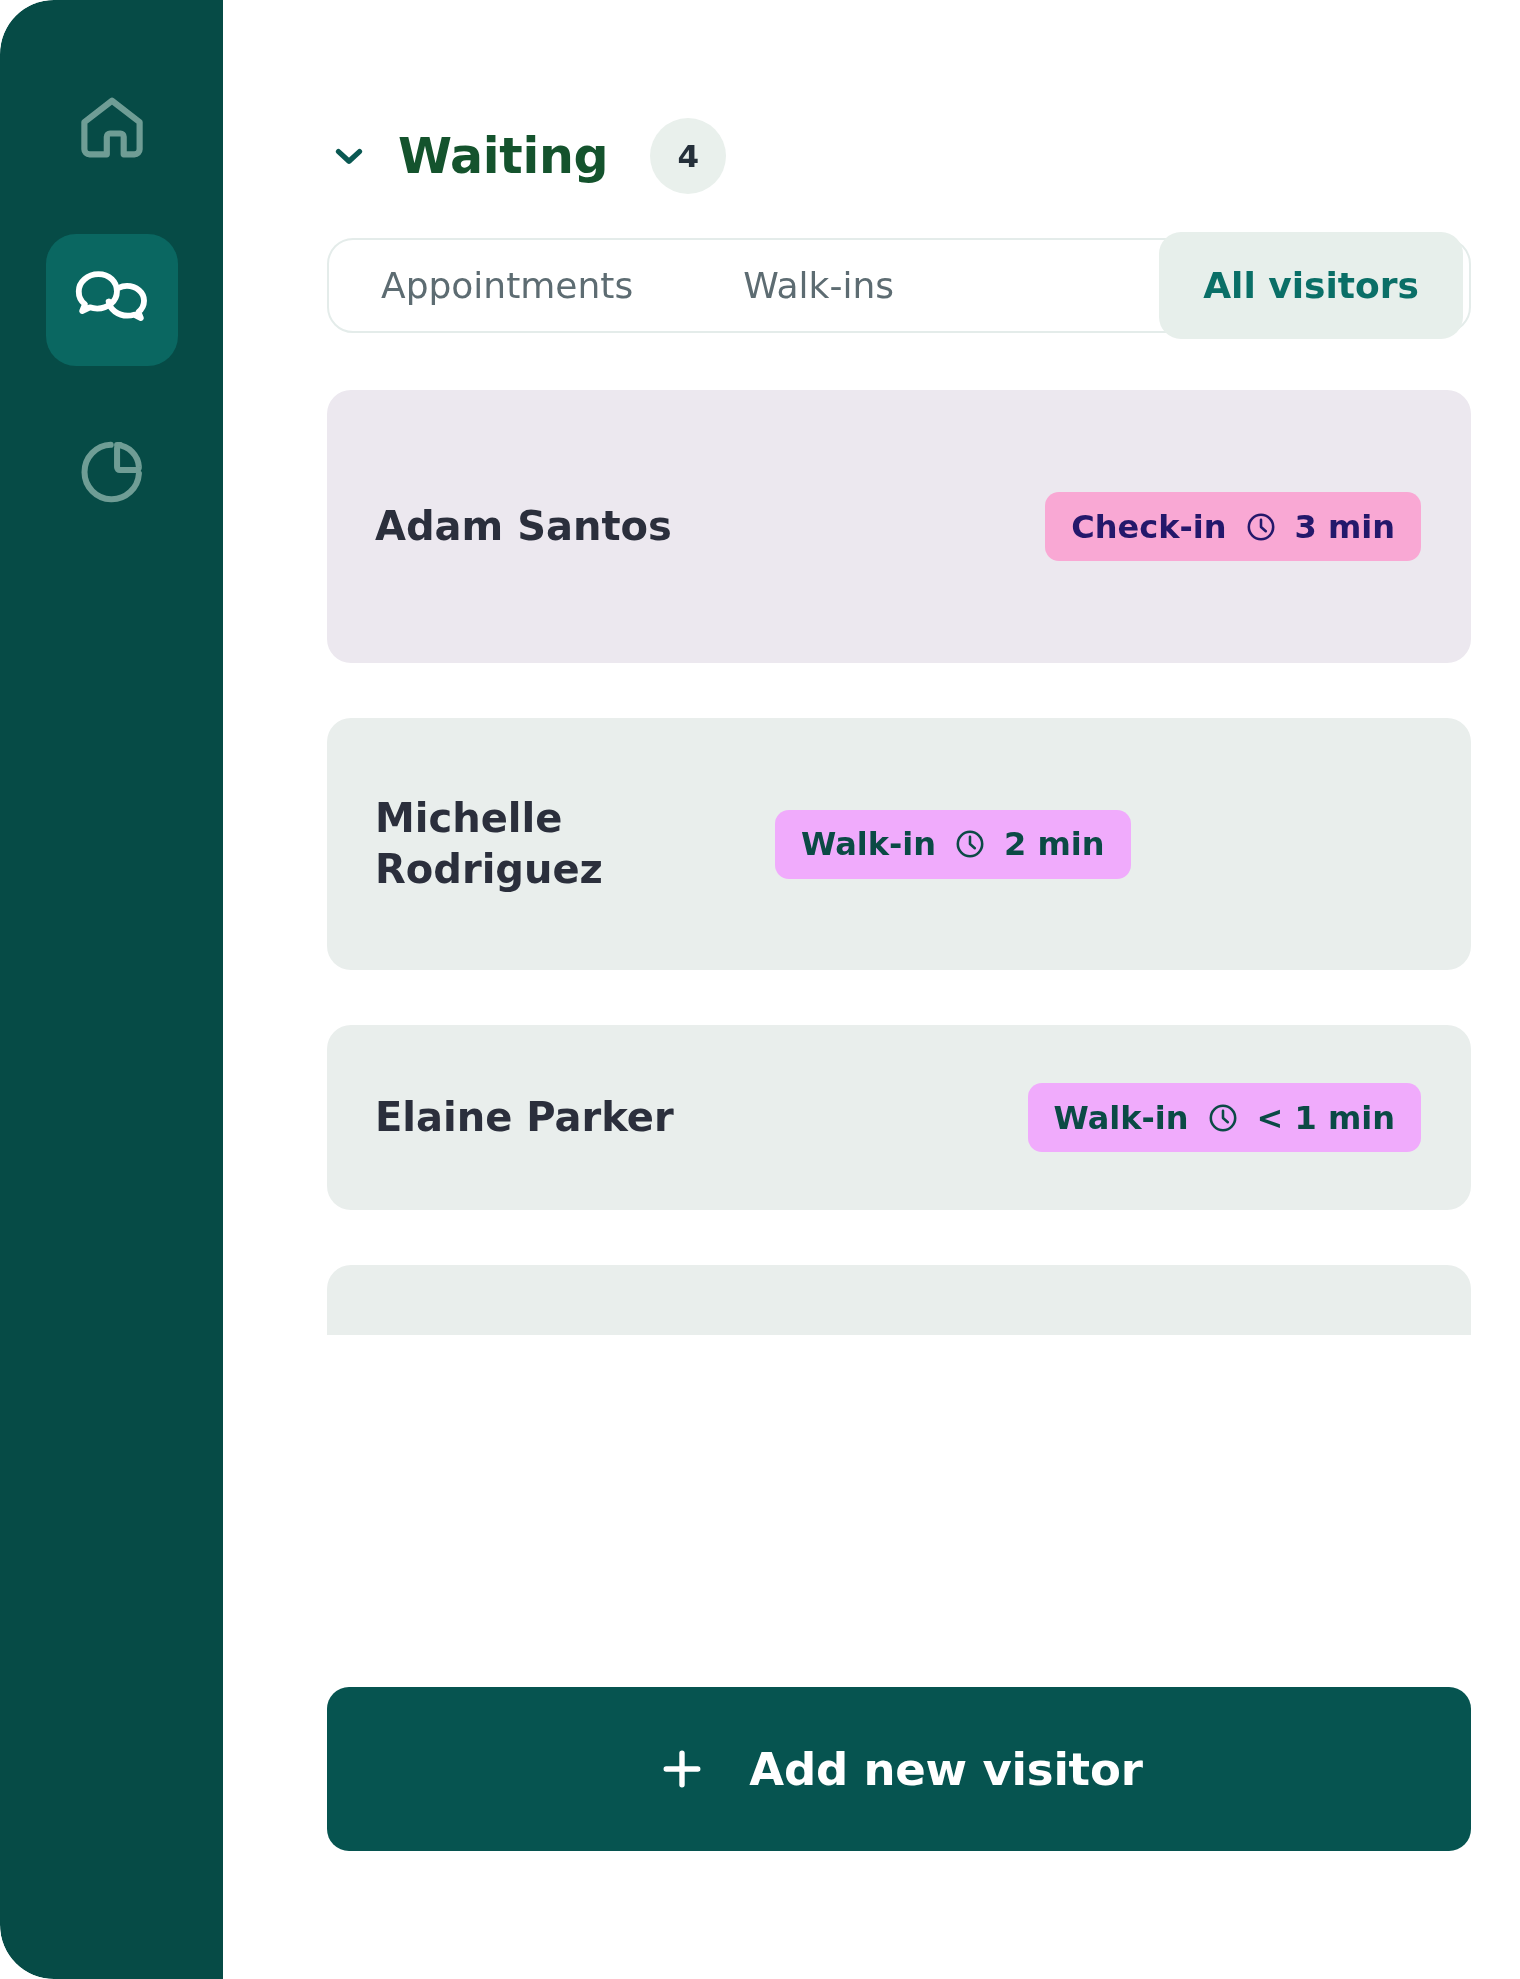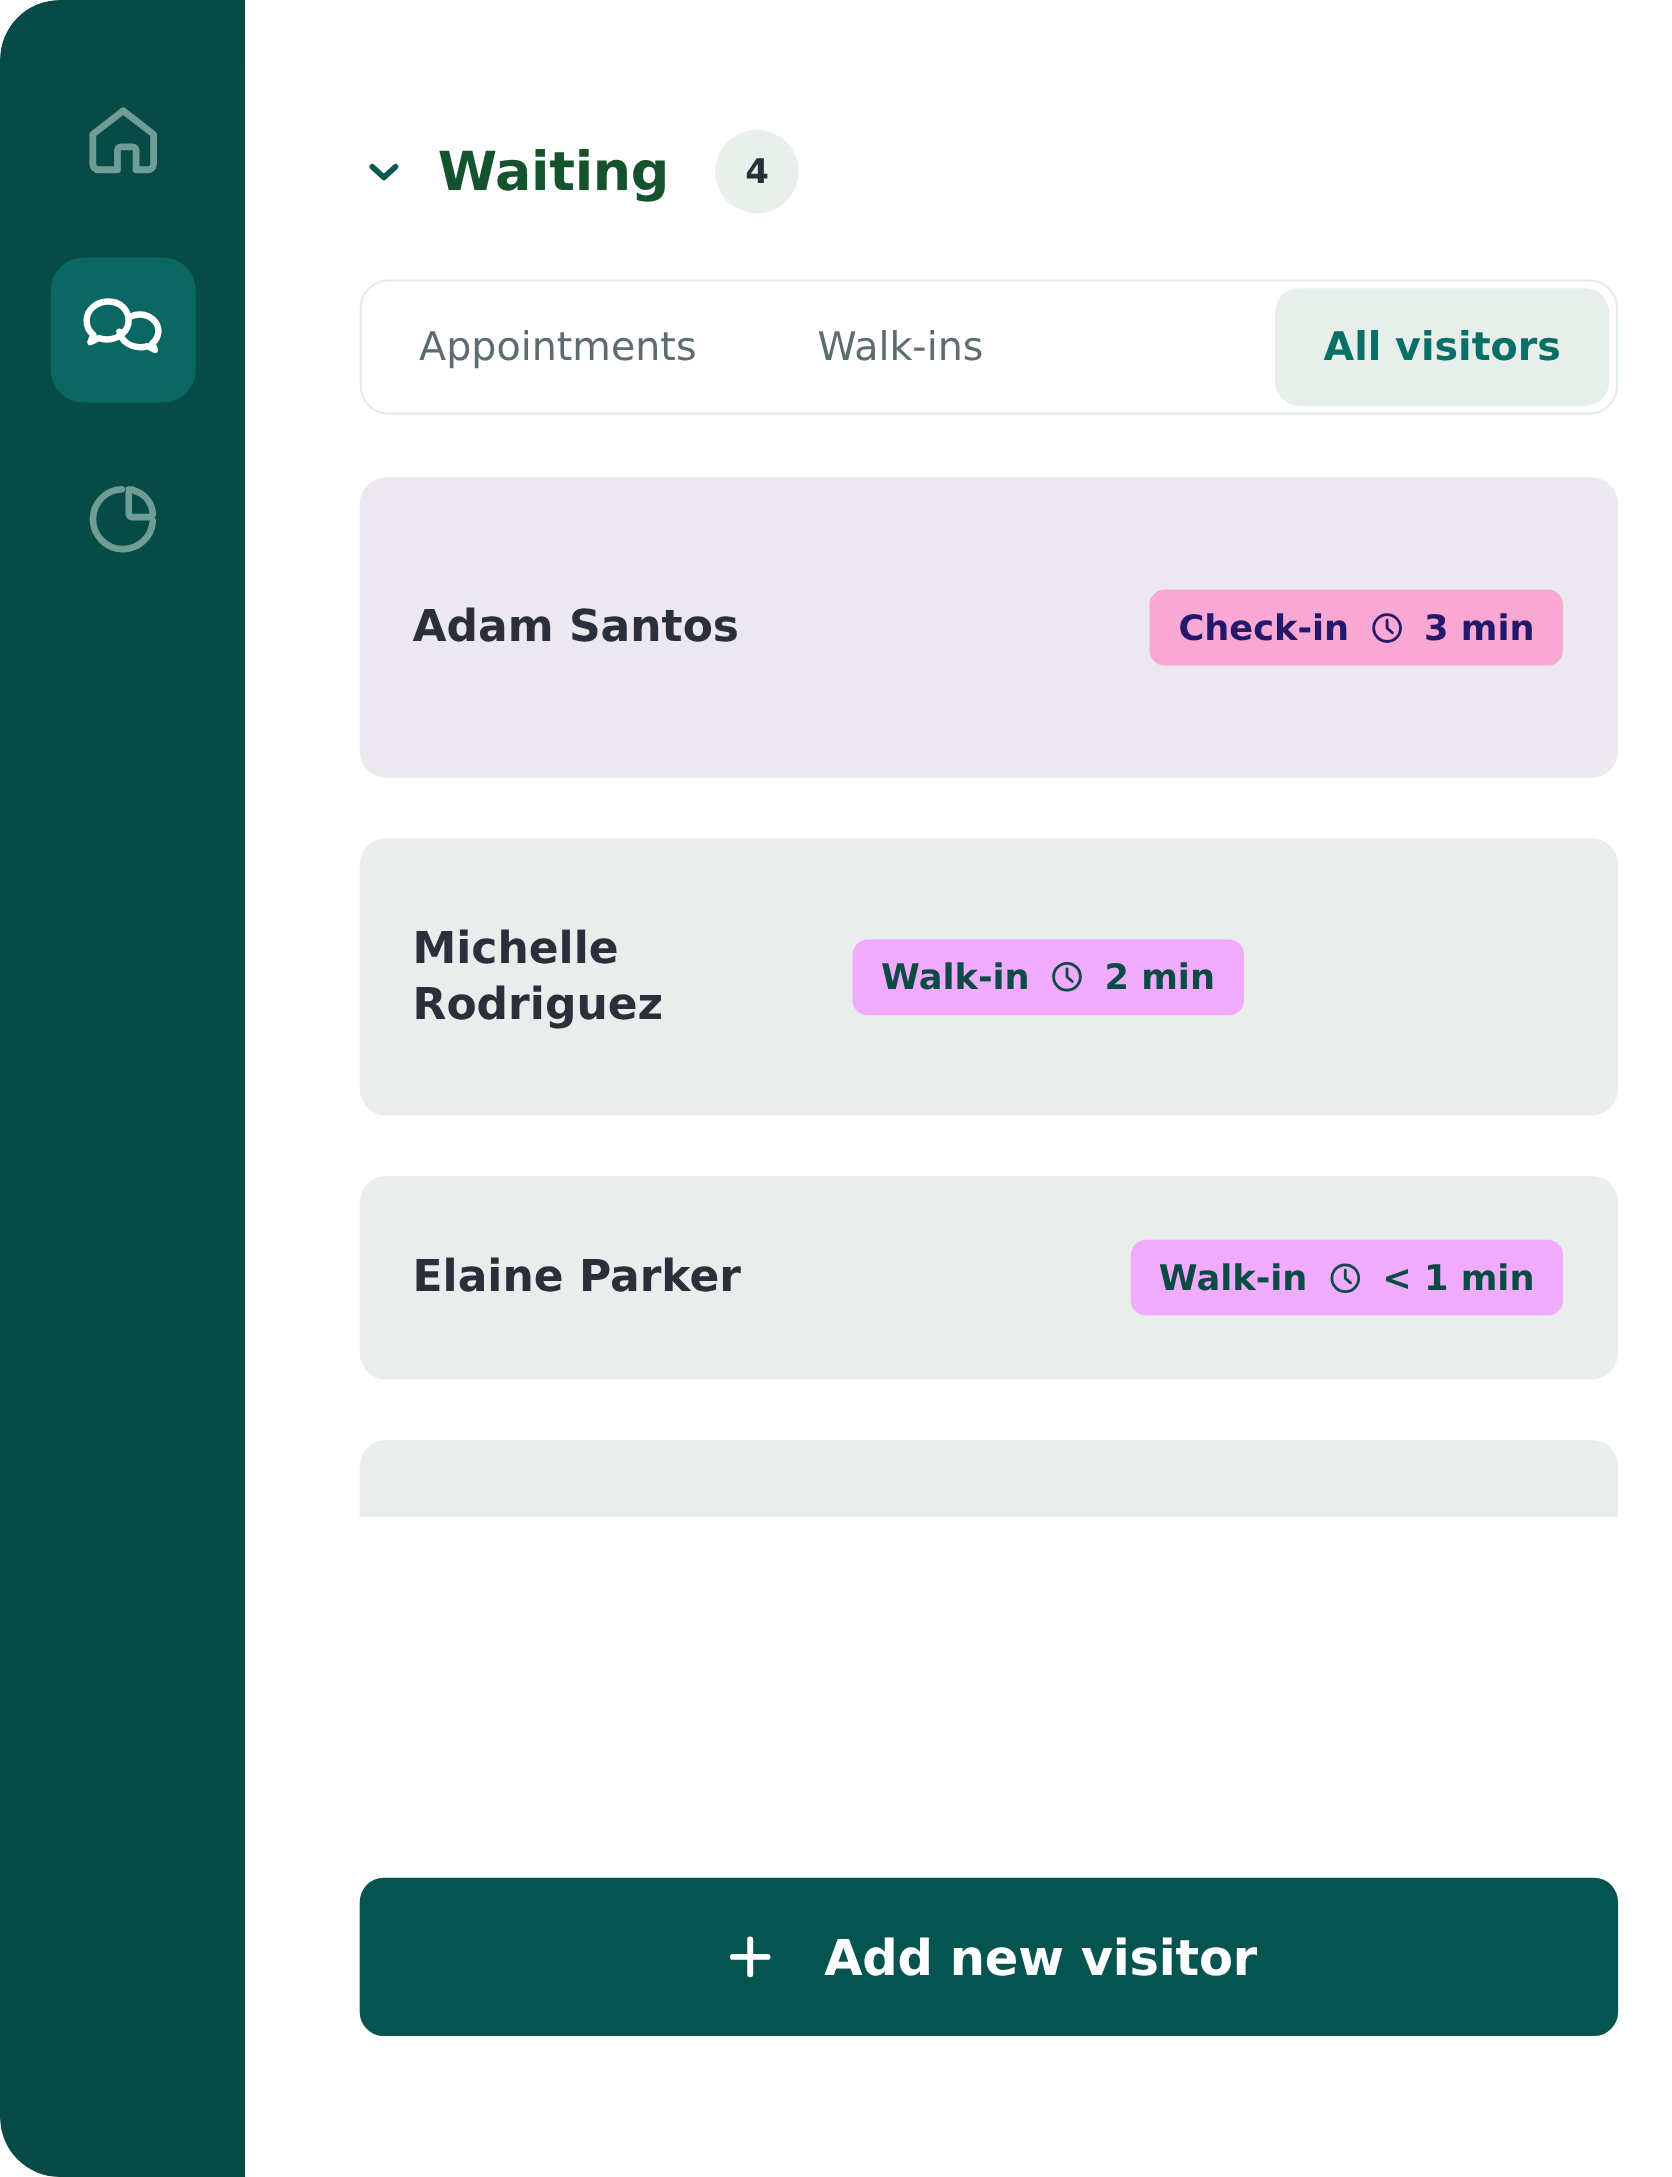--- a/index.html
+++ b/index.html
@@ -79,22 +79,22 @@
     width: 76px; height: 76px;
     border-radius: 50%;
     background: #e9f0ec;
     display: flex; align-items: center; justify-content: center;
     font-size: 31px; font-weight: 700; color: #25303a;
     margin-left: 14px;
   }
 
   
   .tabbar {
-    margin-top: 60px;
-    height: 123px;
+    margin-top: 44px;
+    height: 95px;
     border: 2px solid #e4ecea;
     border-radius: 26px;
     display: flex;
     align-items: center;
     padding: 0 6px;
     background: #ffffff;
   }
   .tab {
     height: 107px;
     display: flex; align-items: center; justify-content: center;
@@ -171,21 +171,21 @@
     border-top-left-radius: 24px;
     border-top-right-radius: 24px;
   }
 
   
   .add-btn {
     position: absolute;
     left: 104px;
     right: 49px;
     bottom: 128px;
-    height: 144px;
+    height: 164px;
     background: #065450;
     border-radius: 22px;
     display: flex;
     align-items: center;
     justify-content: center;
     gap: 40px;
     color: #ffffff;
   }
   .add-btn .plus { display: flex; align-items: center; }
   .add-btn-label {

